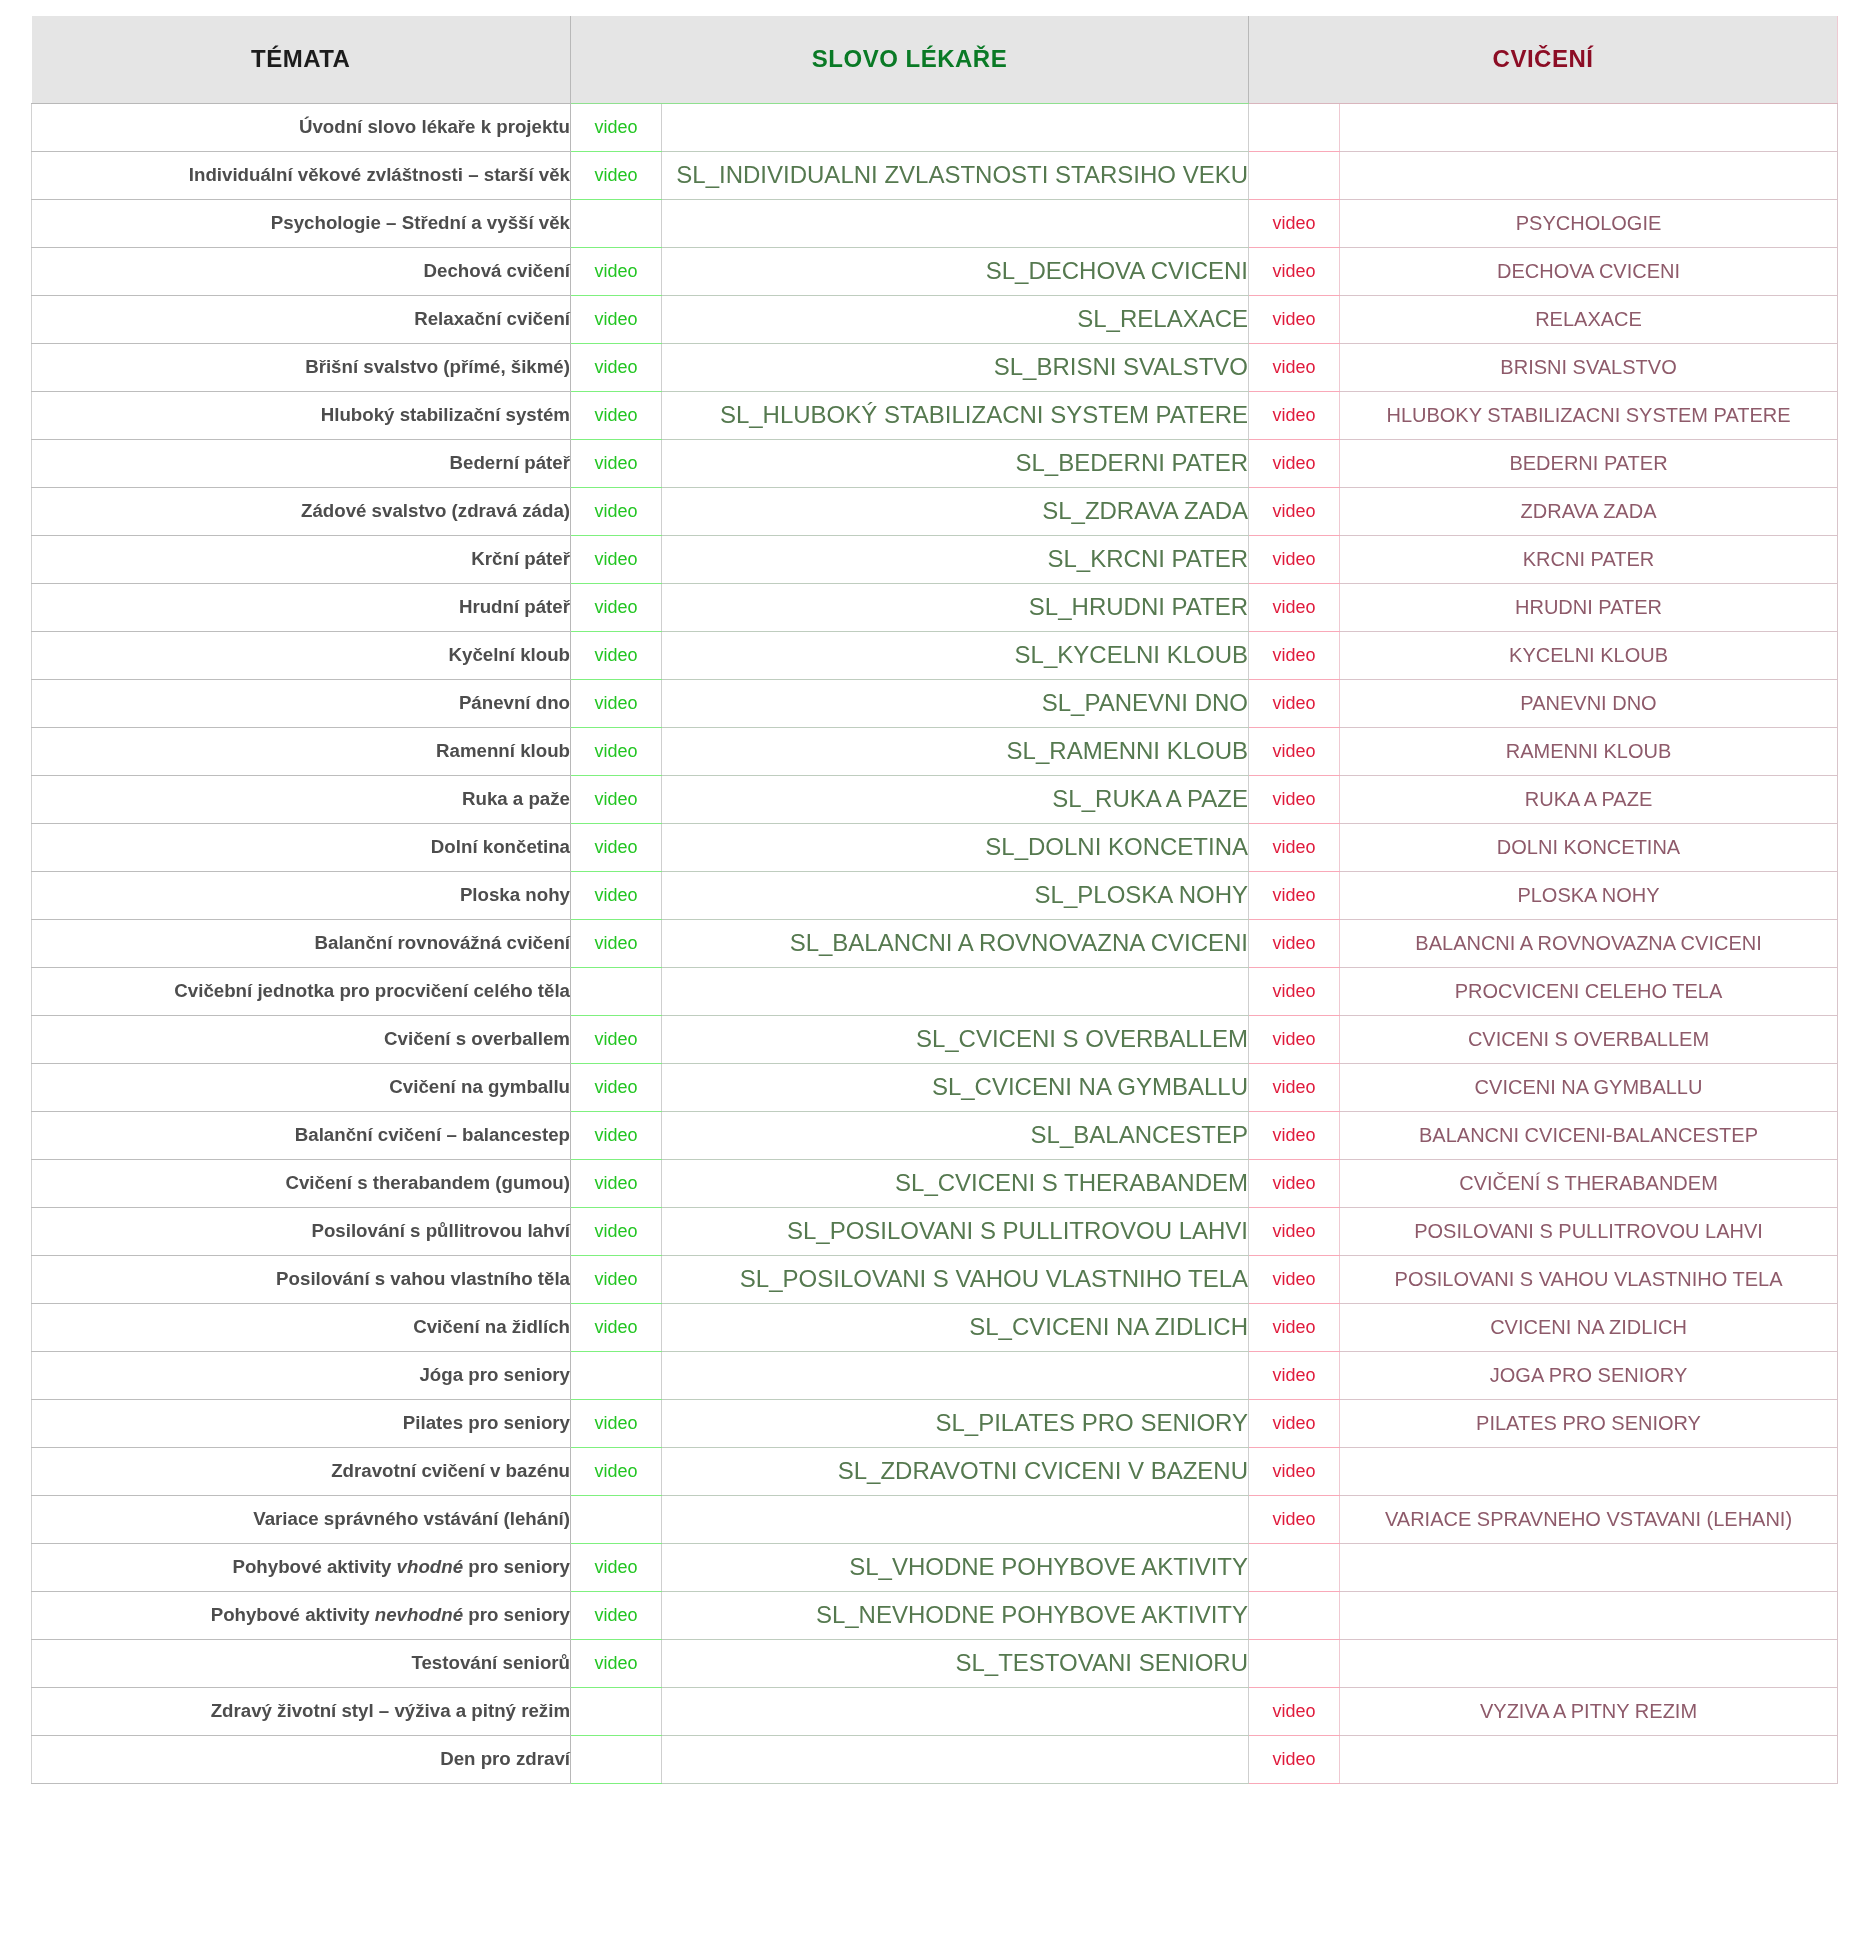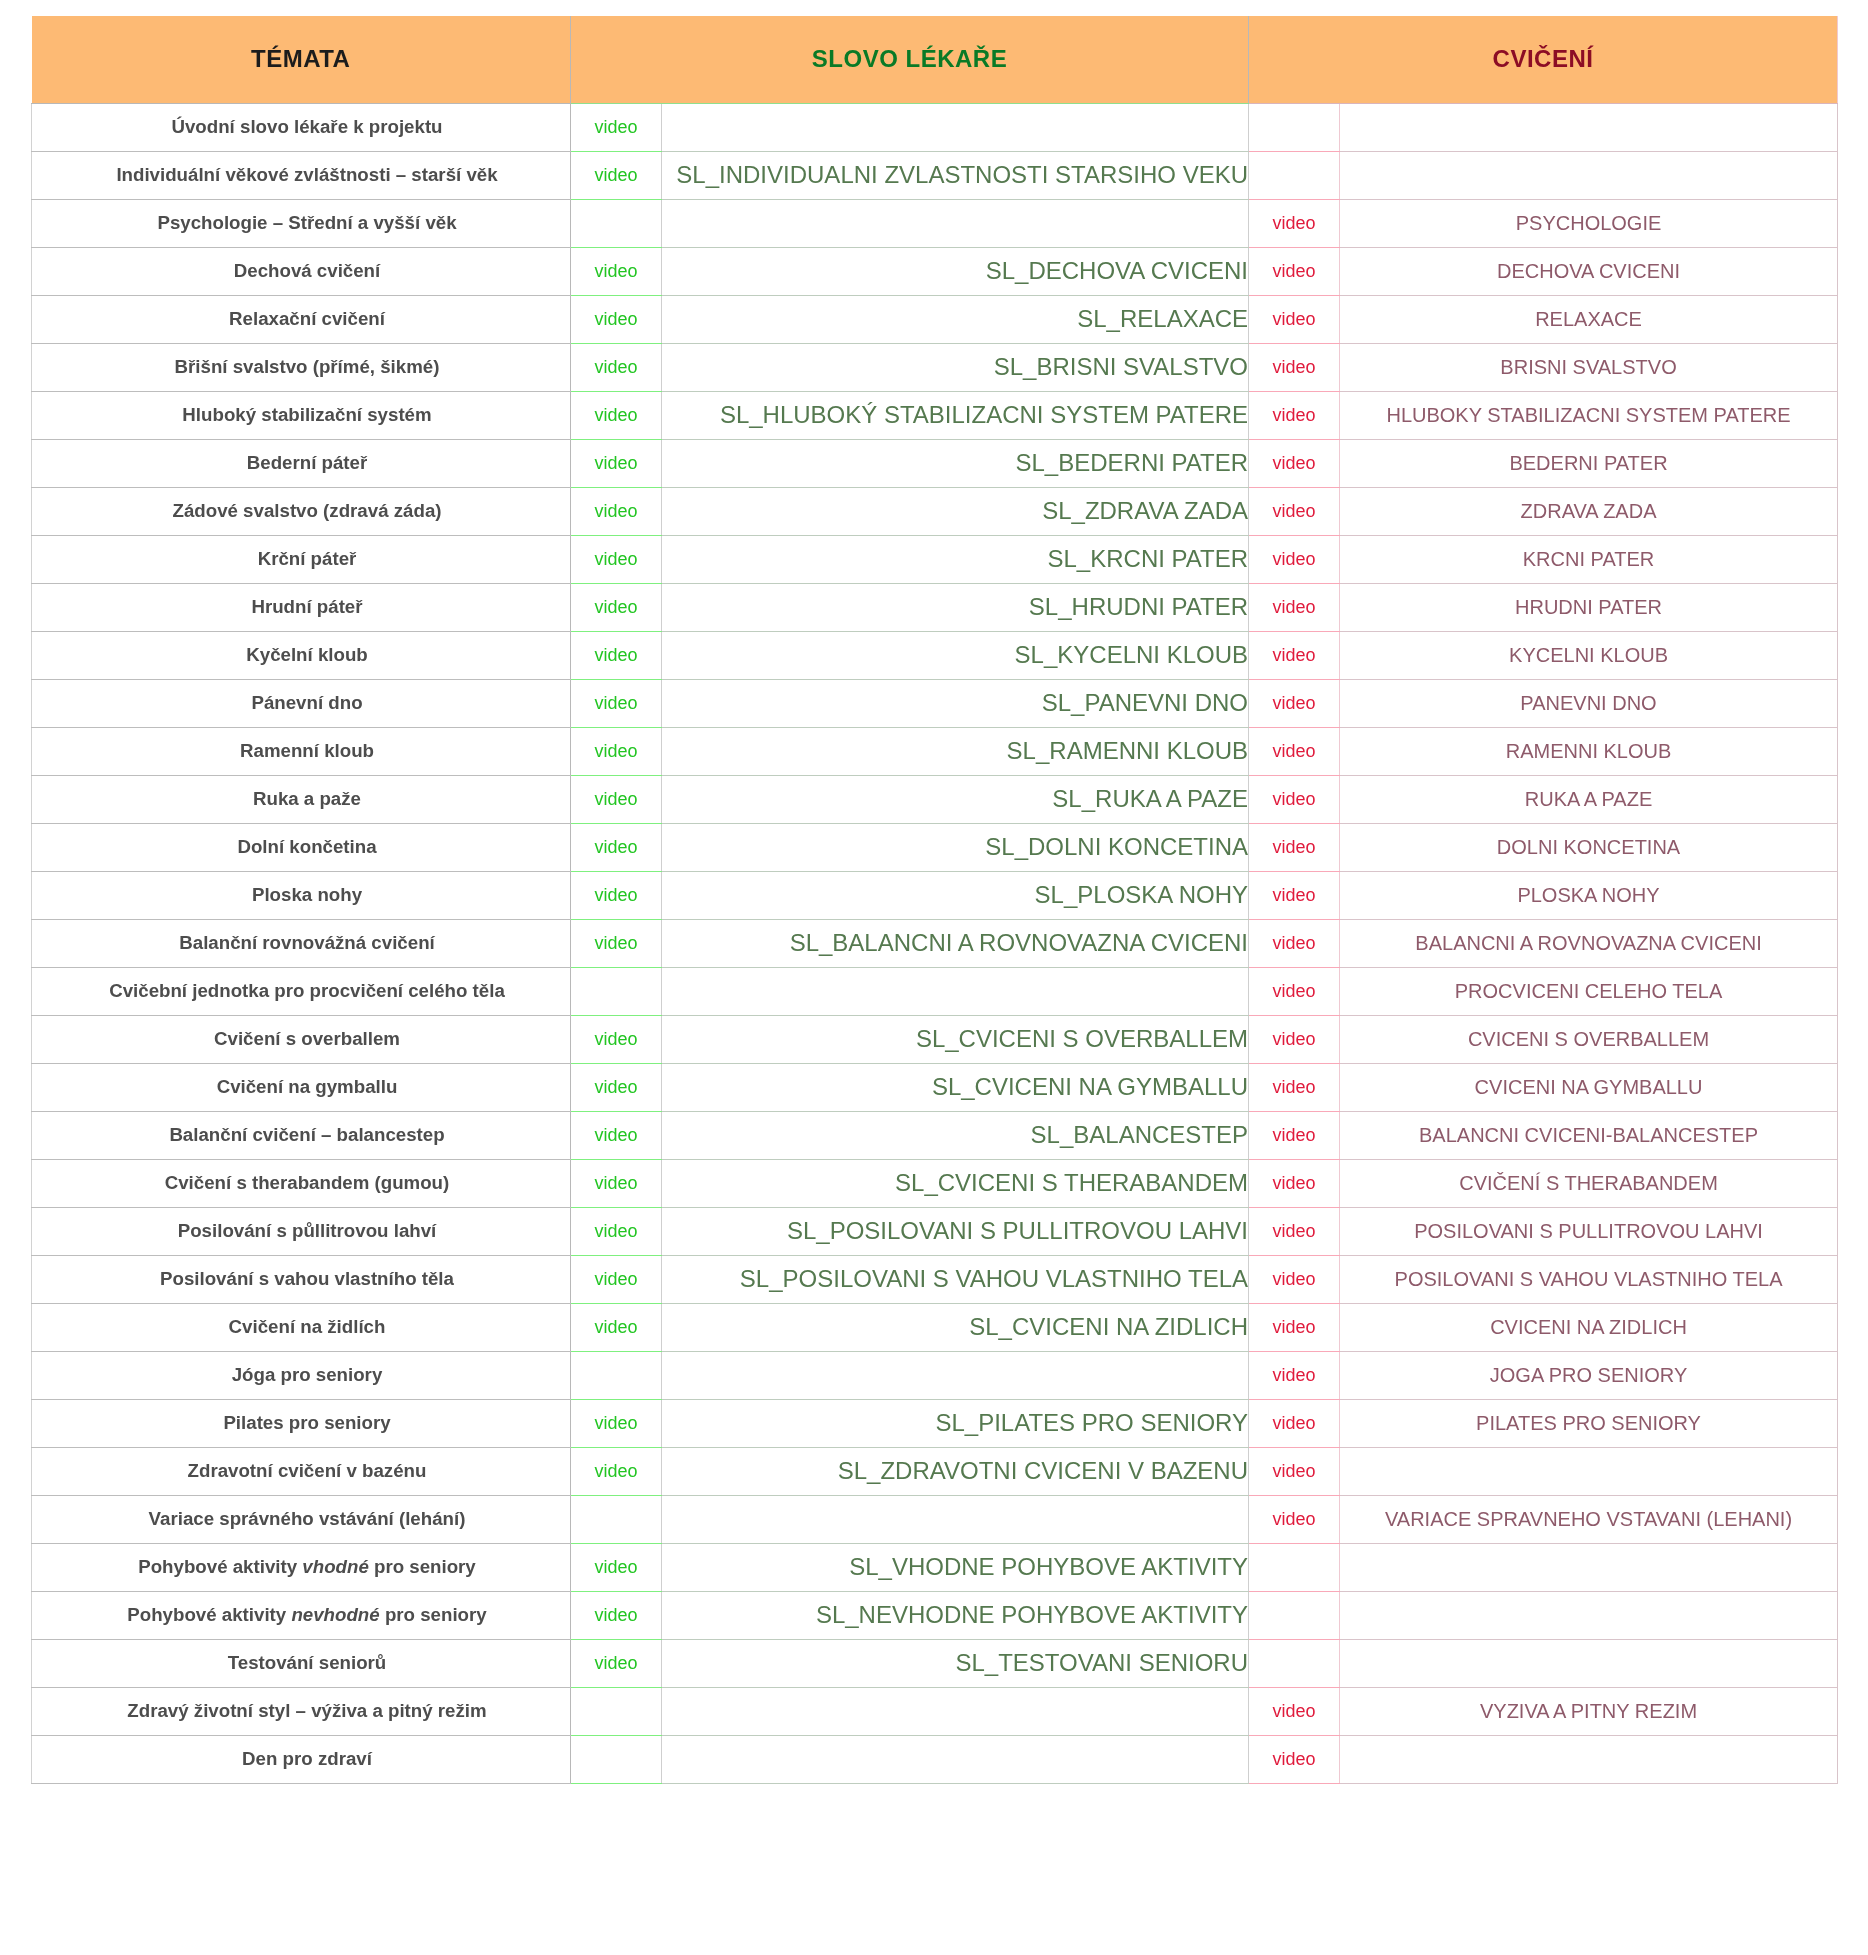--- a/index.html
+++ b/index.html
@@ -36,21 +36,21 @@
 
   
   thead th {
     height: 87px;
     vertical-align: middle;
     text-align: center;
     font-size: 24px;
     font-weight: bold;
     letter-spacing: 0.5px;
     padding: 0;
-    background: #fdba74;
+    background: #e5e5e5;
   }
   th.h-topic {
     color: #1c1c1c;
     border-right: 1.3px solid #b8b8b8;
     border-bottom: 1.3px solid #b8b8b8;
   }
   th.h-slovo {
     color: #0a7a26;
     border-right: 1.3px solid #b8b8b8;
     border-bottom: 1.3px solid #8fe08f;
@@ -63,21 +63,21 @@
 
   
   tbody td {
     height: 48px;
     padding: 0 0;
     vertical-align: middle;
     font-size: 18px;
     box-sizing: border-box;
   }
   td.topic {
-    text-align: center;
+    text-align: right;
     padding-left: 12px;
     color: #4d4d4d;
     font-weight: bold;
     font-size: 18.7px;
     border-top: 1.3px solid #bdbdbd;
     border-bottom: 1.3px solid #bdbdbd;
     border-left: 1.3px solid #d2d2d2;
     border-right: 1.3px solid #b8b8b8;
   }
   td.topic em { }

